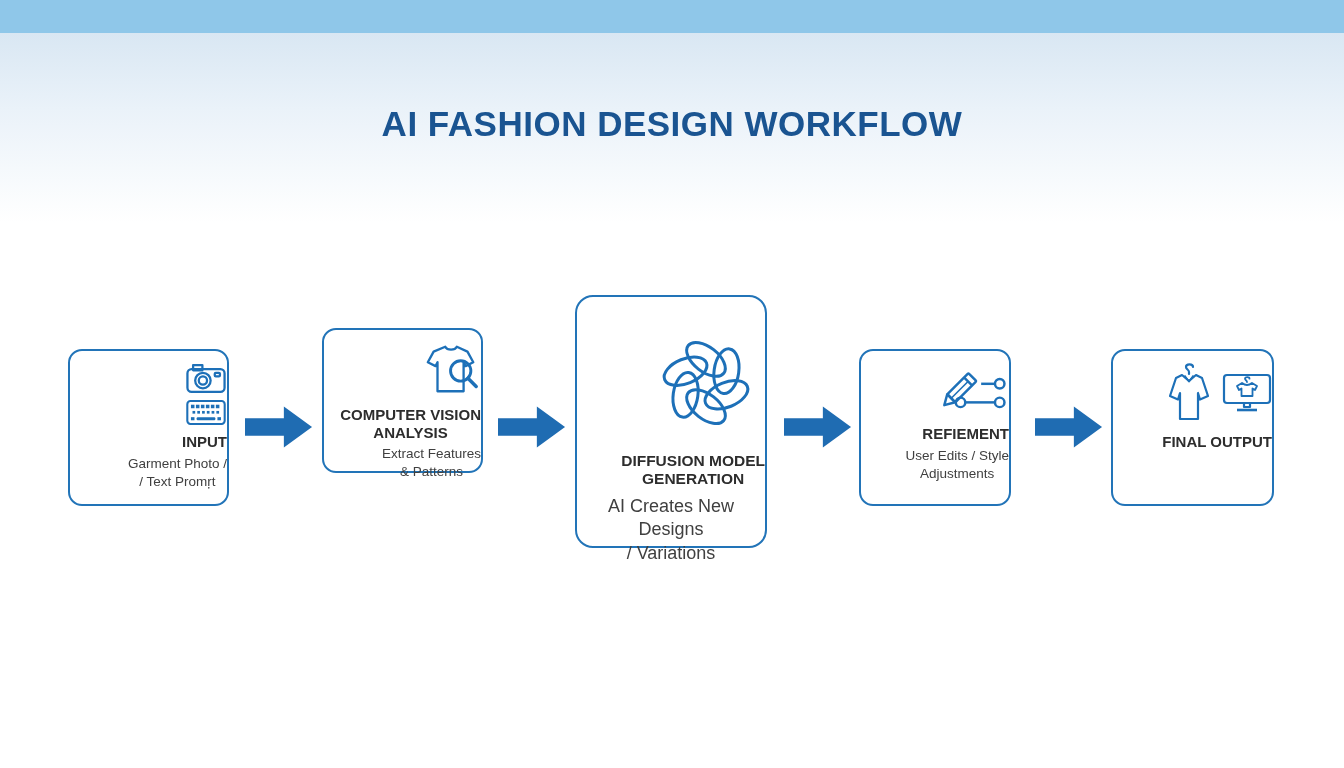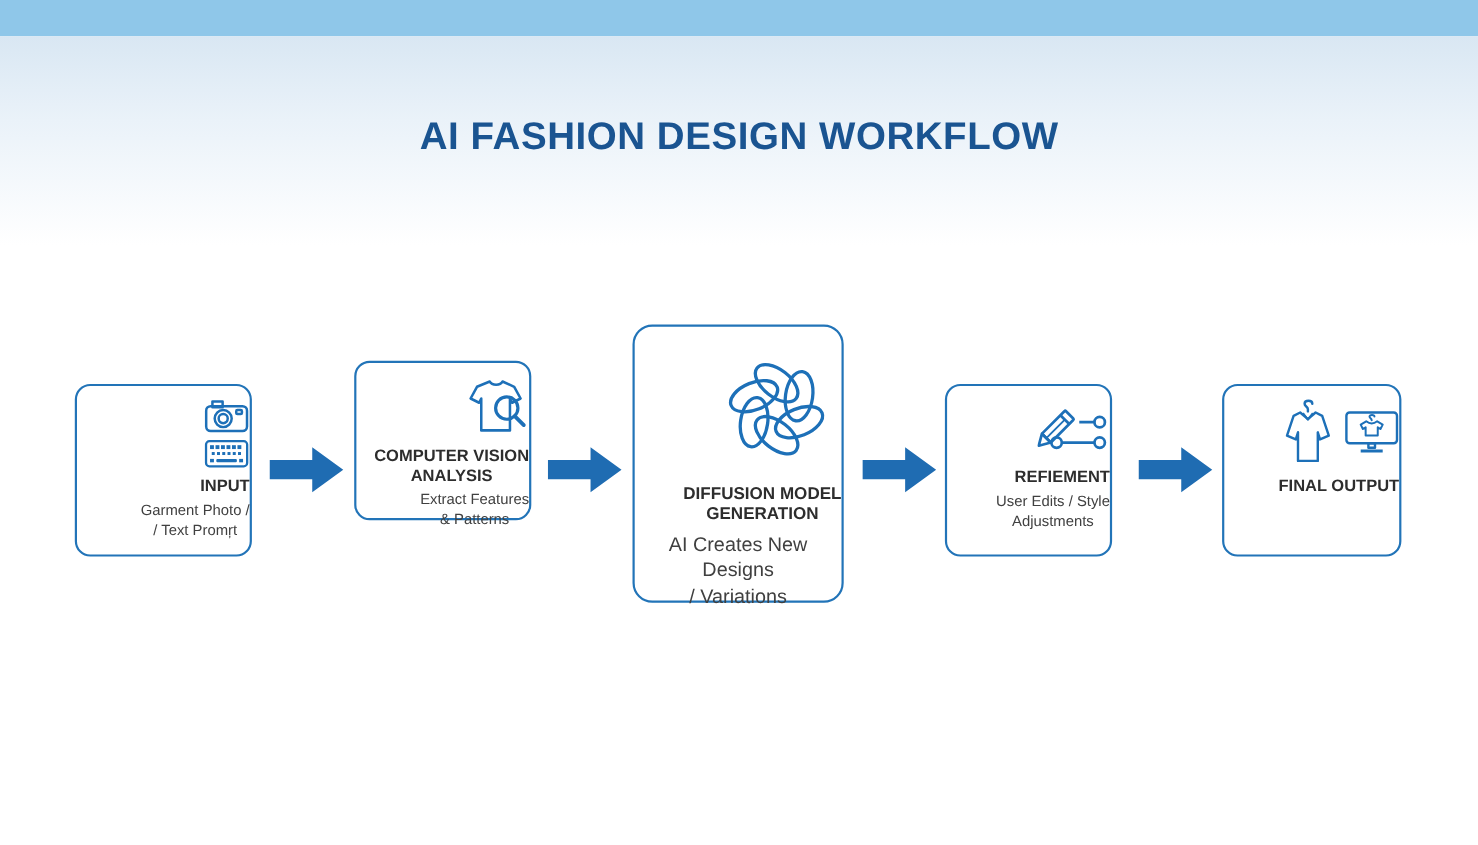--- a/index.html
+++ b/index.html
@@ -23,21 +23,21 @@
     color:var(--title-blue,#1a5491);
   }
   .step-box{
     position:absolute;box-sizing:border-box;
     background:var(--box-bg,#fff);
     border:2.5px solid var(--box-border-blue,#2274b8);
     border-radius:14px;
     display:flex;flex-direction:column;align-items:flex-end;
     padding-top:11px;
   }
-  .step-box.big{border-radius:18px;padding-top:16px;}
+  .step-box.big{border-radius:18px;padding-top:27px;}
   .icon-row{display:flex;align-items:center;justify-content:center;gap:10px;}
   .icon-col{display:flex;flex-direction:column;align-items:center;gap:4px;}
   .icon{color:var(--icon-blue,#1d70b8);line-height:0;}
   .step-title{
     margin-top:7px;
     font-size:15px;font-weight:700;line-height:1.18;
     color:var(--heading-text,#2d2d2d);
     text-align:center;white-space:pre-line;
   }
   .step-sub{

